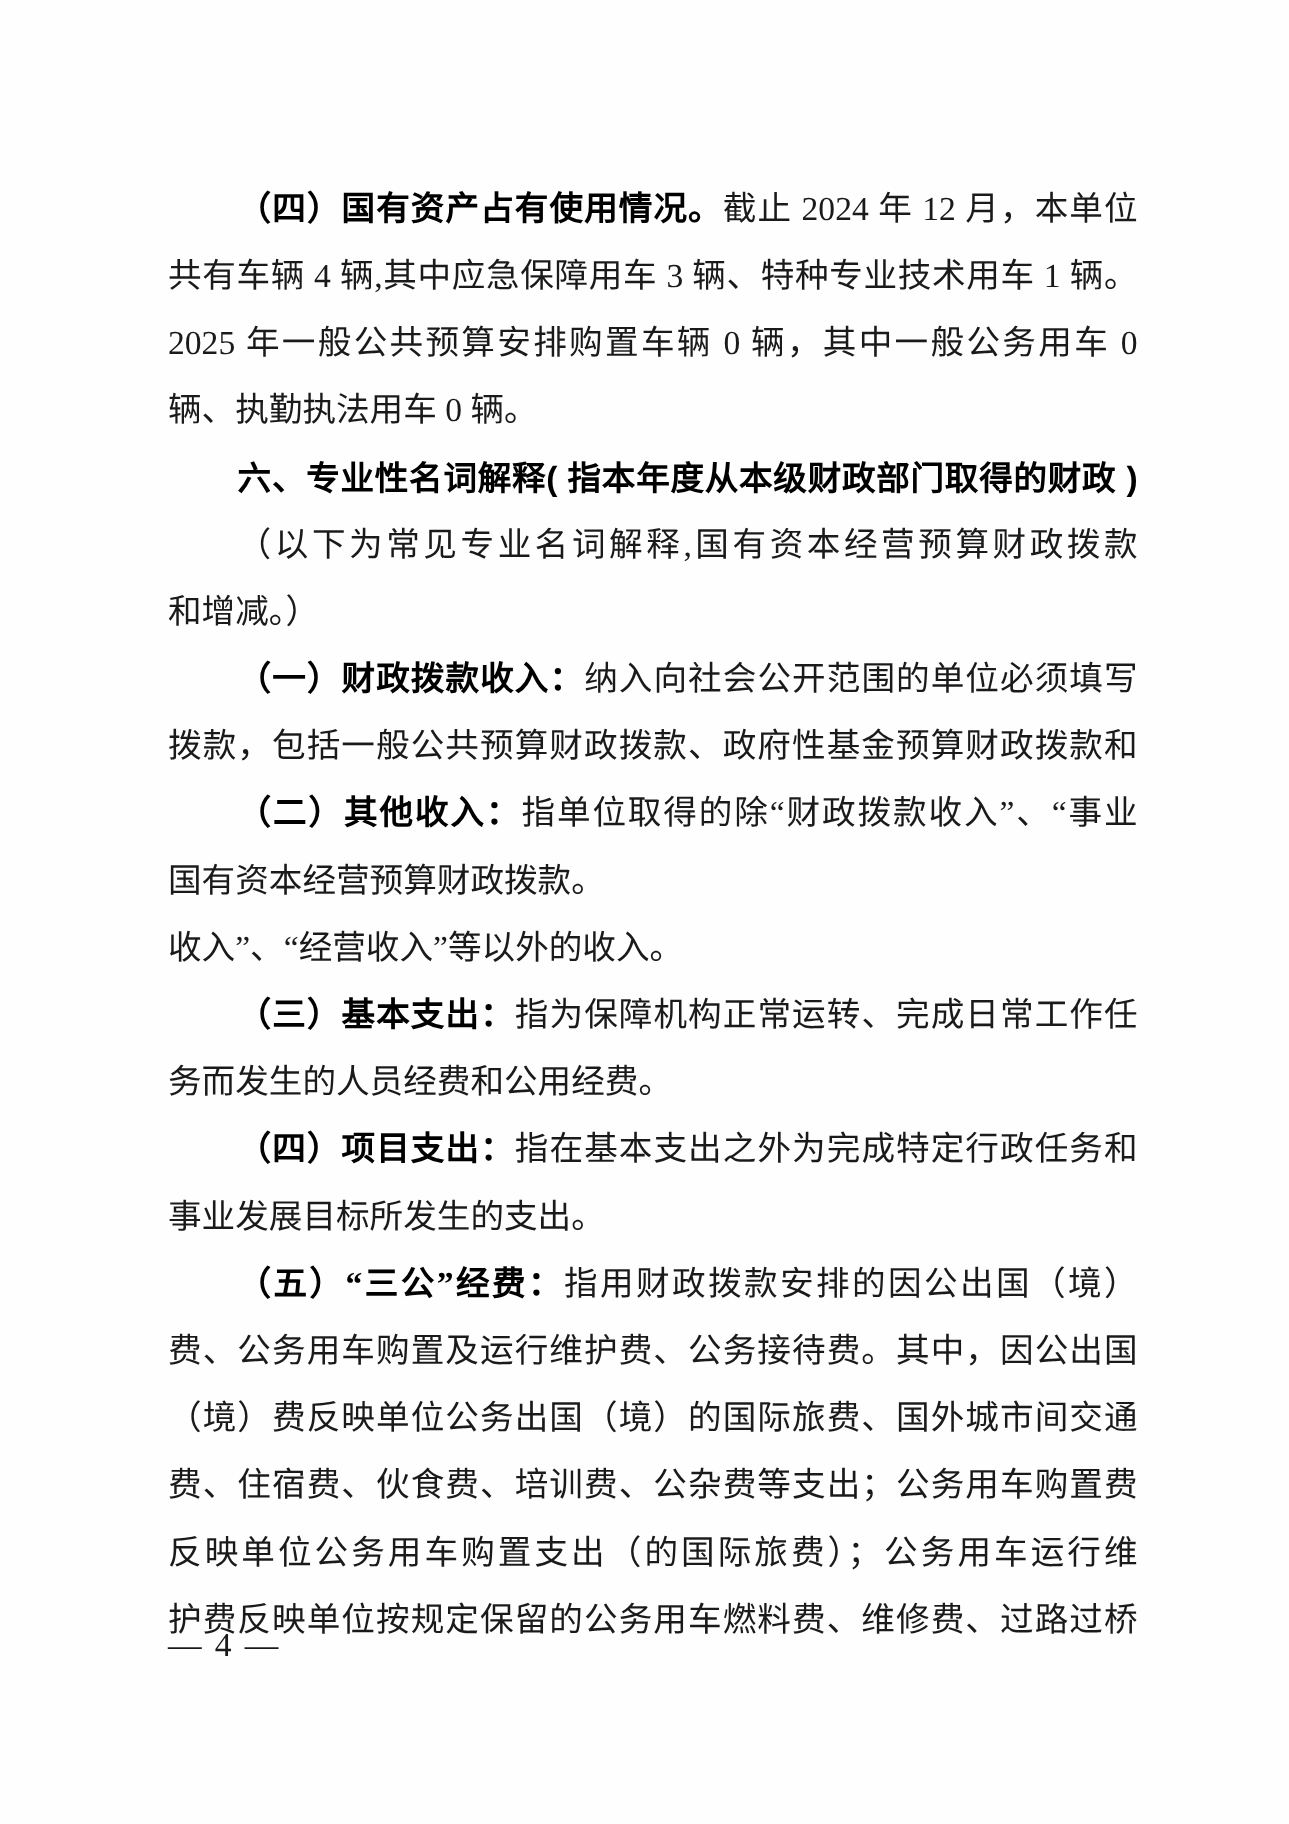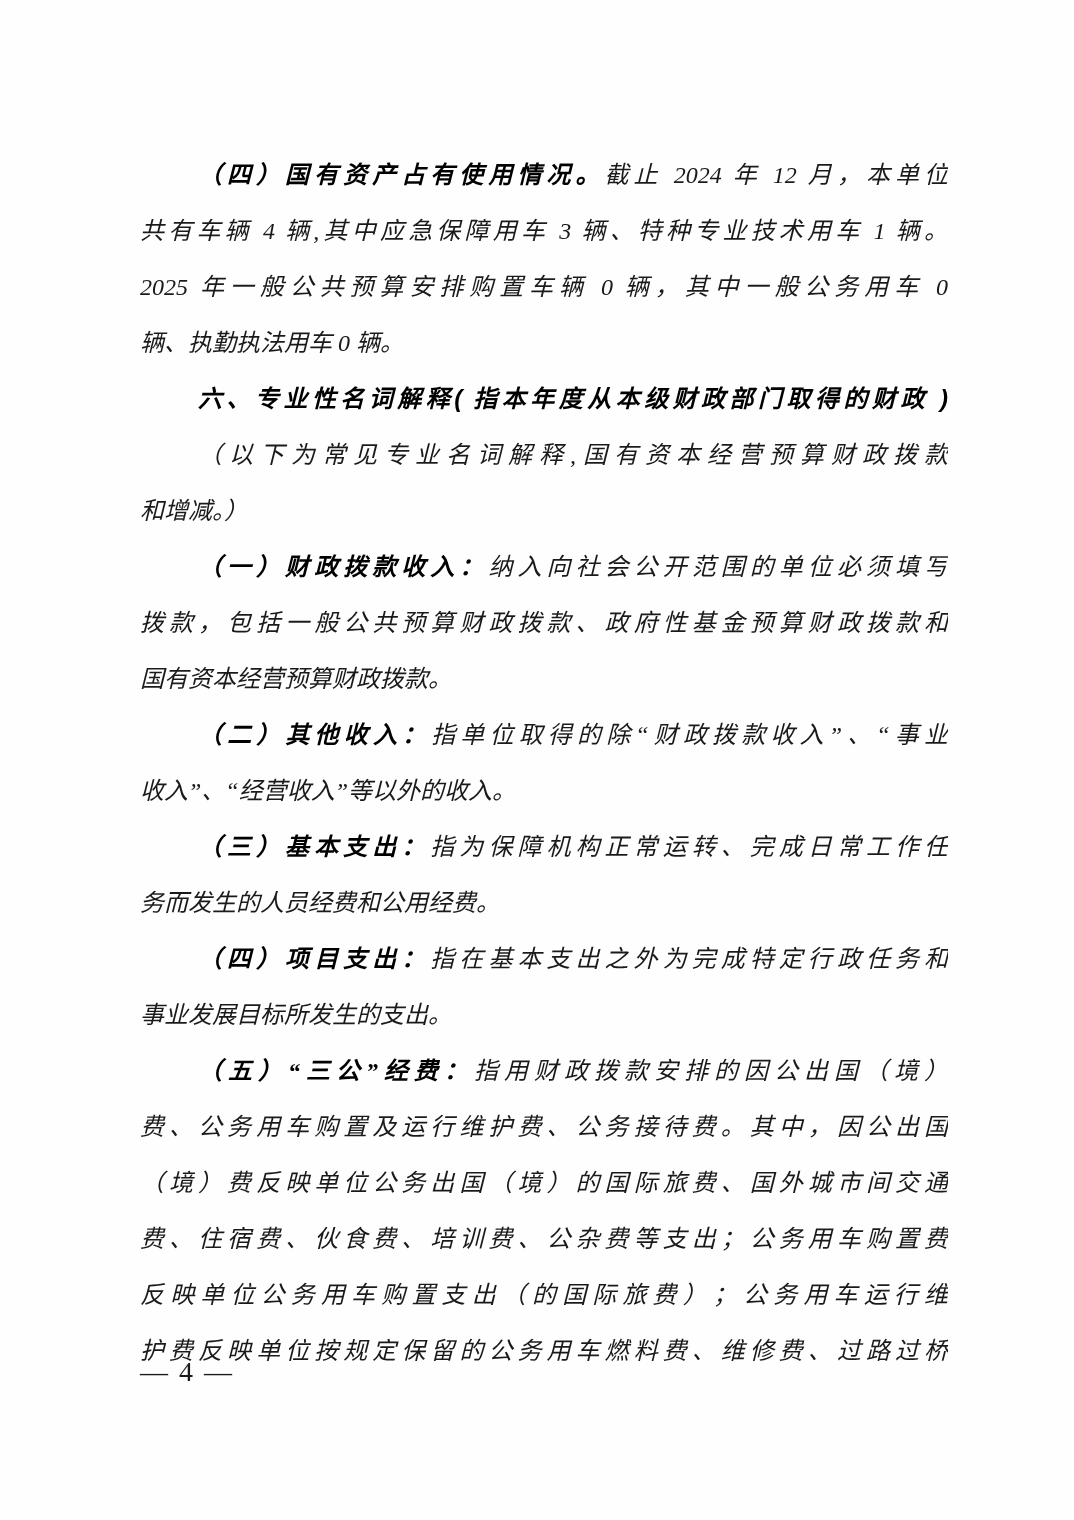--- a/index.html
+++ b/index.html
@@ -16,28 +16,27 @@
     font-family: "Liberation Serif", "DejaVu Serif", serif;
     color: #1a1a1a;
   }
   .text-block {
     position: absolute;
     left: 140px;
     top: 147px;
     width: 808px;
   }
   .line {
-    font-size: 24px;
+    font-size: 28px;
     line-height: 56px;
     height: 56px;
     overflow: hidden;
     text-align: justify;
     text-align-last: left;
     white-space: normal;
-    font-style: italic;
   }
   .line.just {
     text-align-last: justify;
   }
   .line.indent {
     text-indent: 58px;
   }
   .line.heading {
     font-family: "Liberation Sans", "DejaVu Sans", sans-serif;
     font-weight: bold;
@@ -64,22 +63,22 @@
   <div class="text-block">
       <div class="line indent just"><span class="seg bold">（四）国有资产占有使用情况。</span><span class="seg">截止 2024 年 12 月，本单位</span></div>
       <div class="line just"><span class="seg">共有车辆 4 辆,其中应急保障用车 3 辆、特种专业技术用车 1 辆。</span></div>
       <div class="line just"><span class="seg">2025 年一般公共预算安排购置车辆 0 辆，其中一般公务用车 0</span></div>
       <div class="line"><span class="seg">辆、执勤执法用车 0 辆。</span></div>
       <div class="line indent just heading"><span class="seg bold">六、专业性名词解释( 指本年度从本级财政部门取得的财政 )</span></div>
       <div class="line indent just"><span class="seg">（以下为常见专业名词解释,国有资本经营预算财政拨款</span></div>
       <div class="line"><span class="seg">和增减。）</span></div>
       <div class="line indent just"><span class="seg bold">（一）财政拨款收入：</span><span class="seg">纳入向社会公开范围的单位必须填写</span></div>
       <div class="line just"><span class="seg">拨款，包括一般公共预算财政拨款、政府性基金预算财政拨款和</span></div>
+      <div class="line indent just"><span class="seg bold">（二）其他收入：</span><span class="seg">指单位取得的除“财政拨款收入”、“事业</span></div>
       <div class="line"><span class="seg">国有资本经营预算财政拨款。</span></div>
-      <div class="line indent just"><span class="seg bold">（二）其他收入：</span><span class="seg">指单位取得的除“财政拨款收入”、“事业</span></div>
       <div class="line"><span class="seg">收入”、“经营收入”等以外的收入。</span></div>
       <div class="line indent just"><span class="seg bold">（三）基本支出：</span><span class="seg">指为保障机构正常运转、完成日常工作任</span></div>
       <div class="line"><span class="seg">务而发生的人员经费和公用经费。</span></div>
       <div class="line indent just"><span class="seg bold">（四）项目支出：</span><span class="seg">指在基本支出之外为完成特定行政任务和</span></div>
       <div class="line"><span class="seg">事业发展目标所发生的支出。</span></div>
       <div class="line indent just"><span class="seg bold">（五）“三公”经费：</span><span class="seg">指用财政拨款安排的因公出国（境）</span></div>
       <div class="line just"><span class="seg">费、公务用车购置及运行维护费、公务接待费。其中，因公出国</span></div>
       <div class="line just"><span class="seg">（境）费反映单位公务出国（境）的国际旅费、国外城市间交通</span></div>
       <div class="line just"><span class="seg">费、住宿费、伙食费、培训费、公杂费等支出；公务用车购置费</span></div>
       <div class="line just"><span class="seg">反映单位公务用车购置支出（的国际旅费）；公务用车运行维</span></div>

